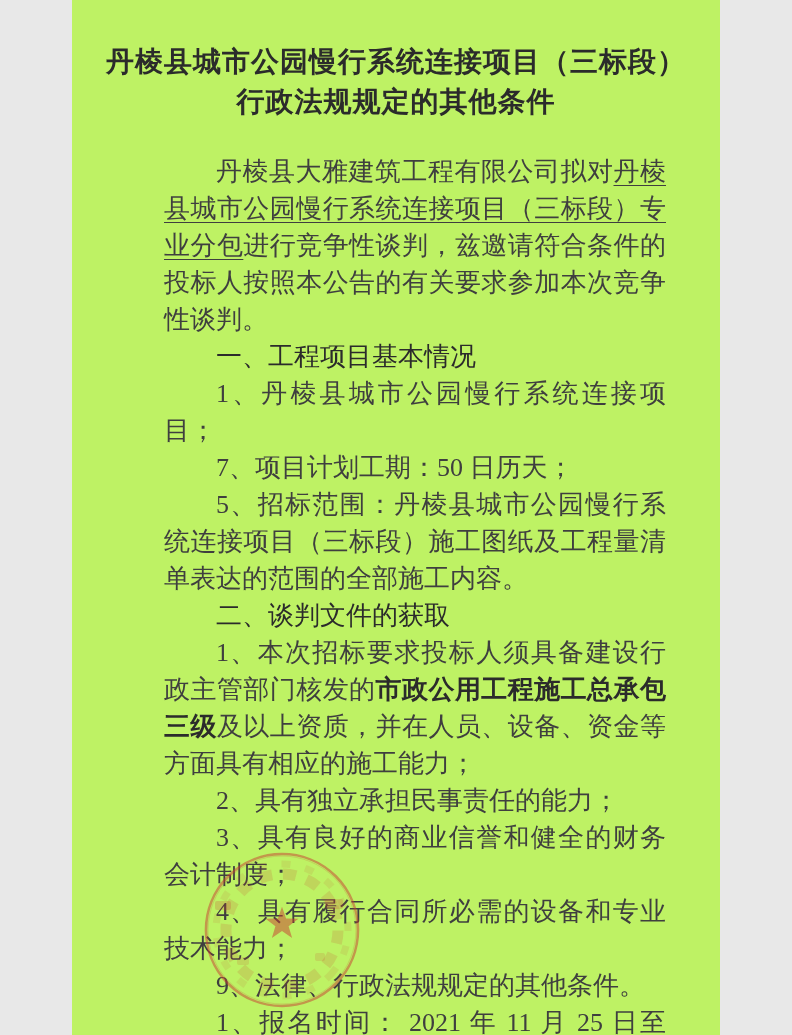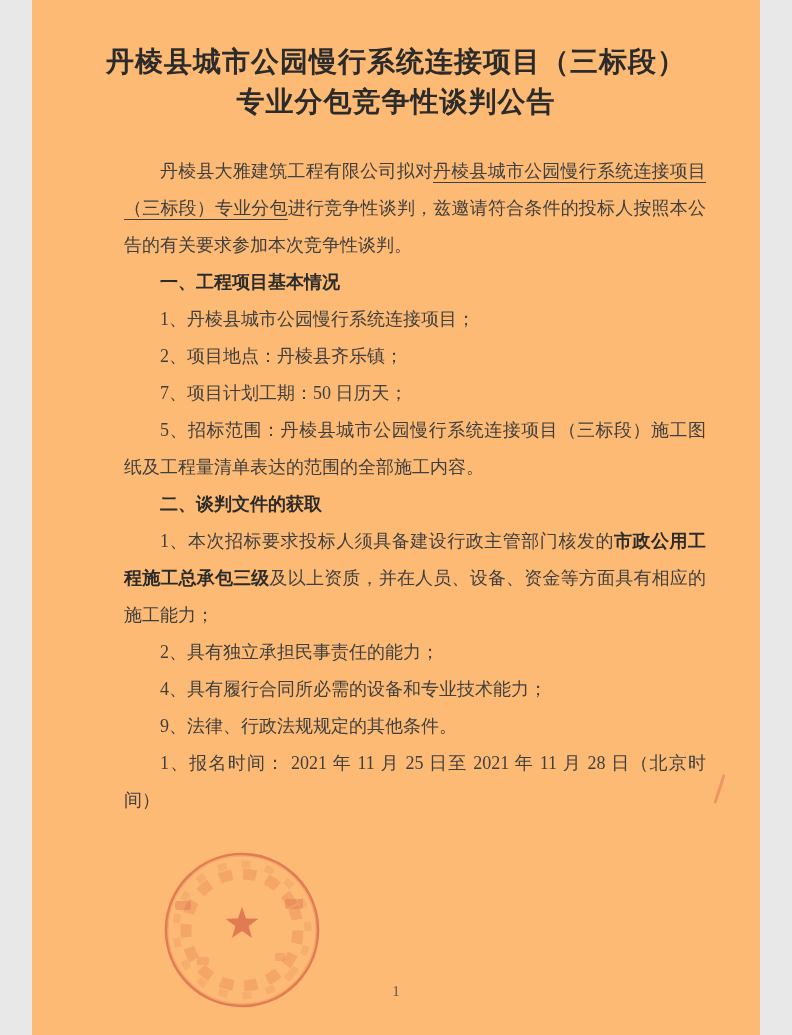--- a/index.html
+++ b/index.html
@@ -1,21 +1,21 @@
 <!DOCTYPE html>
 <html><head>
 <meta charset="utf-8">
 <style>
   html, body { margin: 0; padding: 0; background: #e8e8e8; }
   .page {
     position: relative;
-    width: 728px;
+    width: 648px;
     height: 1035px;
     margin: 0 auto;
-    background: #fdba74;
+    background: #bef264;
     overflow: hidden;
     color: #3f3f3f;
     font-family: "Liberation Serif", "DejaVu Serif", serif;
   }
   .title-block {
     padding-top: 42px;
     text-align: center;
     font-weight: bold;
     color: #2b2b2b;
     font-size: 28px;
@@ -28,23 +28,23 @@
     padding-right: 54px;
     font-size: 19.5px;
     line-height: 37px;
     text-align: justify;
     text-justify: inter-ideograph;
   }
   .body-block p, .body-block h2 {
     margin: 0;
     text-indent: 2em;
     font-weight: normal;
-    font-size: 18px;
+    font-size: 26px;
   }
-  .body-block h2 { font-weight: bold; color: #2b2b2b; }
+  .body-block h2 { font-weight: normal; color: #2b2b2b; }
   .u {
     text-decoration: underline;
     text-underline-offset: 5px;
     text-decoration-thickness: 1px;
   }
   .b { font-weight: bold; color: #2b2b2b; }
   .page-number {
     position: absolute;
     left: 0; right: 0;
     top: 983px;
@@ -70,36 +70,36 @@
     border-radius: 2px;
   }
 </style>
 </head>
 <body>
 
 <div class="page">
 
   <div class="title-block">
     <div>丹棱县城市公园慢行系统连接项目（三标段）</div>
-    <div>专业分包竞争性谈判公告</div>
+    <div>行政法规规定的其他条件</div>
   </div>
 
   <div class="body-block">
 
     <p><span>丹棱县大雅建筑工程有限公司拟对</span><span class="u">丹棱县城市公园慢行系统连接项目（三标段）专业分包</span><span>进行竞争性谈判，兹邀请符合条件的投标人按照本公告的有关要求参加本次竞争性谈判。</span></p>
 
     <h2>一、工程项目基本情况</h2>
     <p>1、丹棱县城市公园慢行系统连接项目；</p>
-    <p>2、项目地点：丹棱县齐乐镇；</p>
     <p>7、项目计划工期：50 日历天；</p>
     <p>5、招标范围：丹棱县城市公园慢行系统连接项目（三标段）施工图纸及工程量清单表达的范围的全部施工内容。</p>
 
     <h2>二、谈判文件的获取</h2>
     <p><span>1、本次招标要求投标人须具备建设行政主管部门核发的</span><span class="b">市政公用工程施工总承包三级</span><span>及以上资质，并在人员、设备、资金等方面具有相应的施工能力；</span></p>
     <p>2、具有独立承担民事责任的能力；</p>
+    <p>3、具有良好的商业信誉和健全的财务会计制度；</p>
     <p>4、具有履行合同所必需的设备和专业技术能力；</p>
     <p>9、法律、行政法规规定的其他条件。</p>
 
     <p>1、报名时间： 2021 年 11 月 25 日至 2021 年 11 月 28 日（北京时间）</p>
 
   </div>
 
   <svg class="stamp" width="170" height="170" viewBox="0 0 170 170">
     <circle cx="85" cy="85" r="76" fill="none" stroke="#c83c32" stroke-width="2.6" opacity="0.5"></circle>
     <circle cx="85" cy="85" r="74" fill="none" stroke="#c83c32" stroke-width="1" opacity="0.18"></circle>

